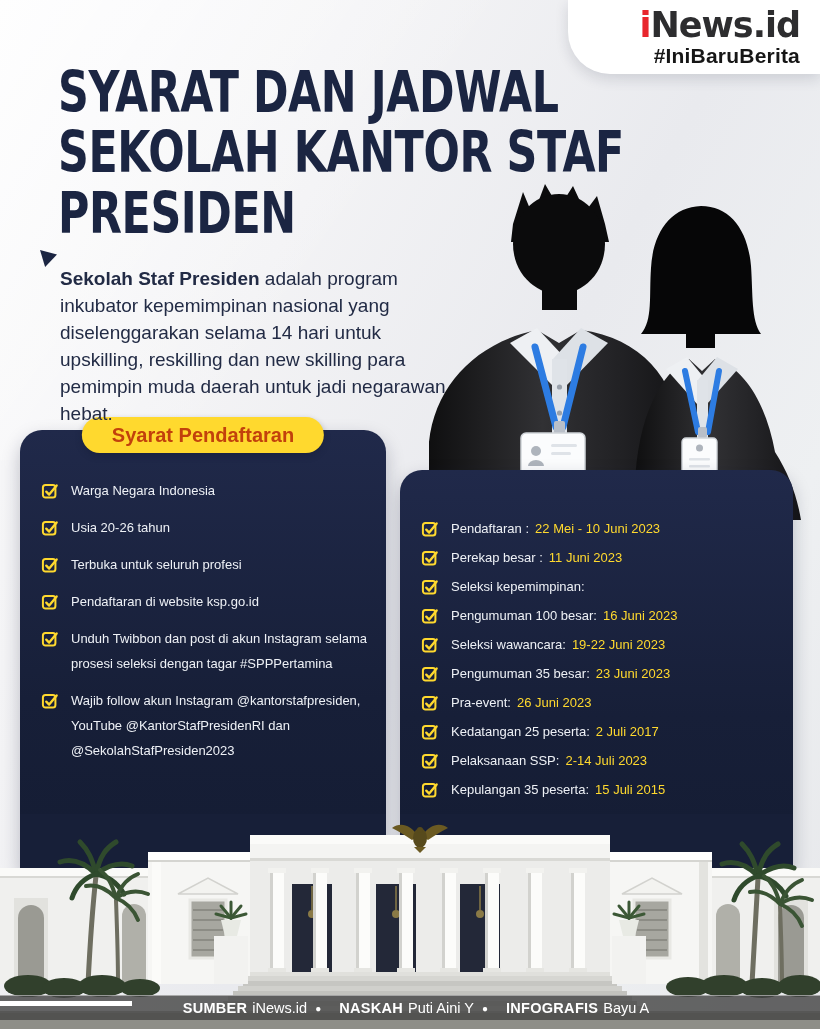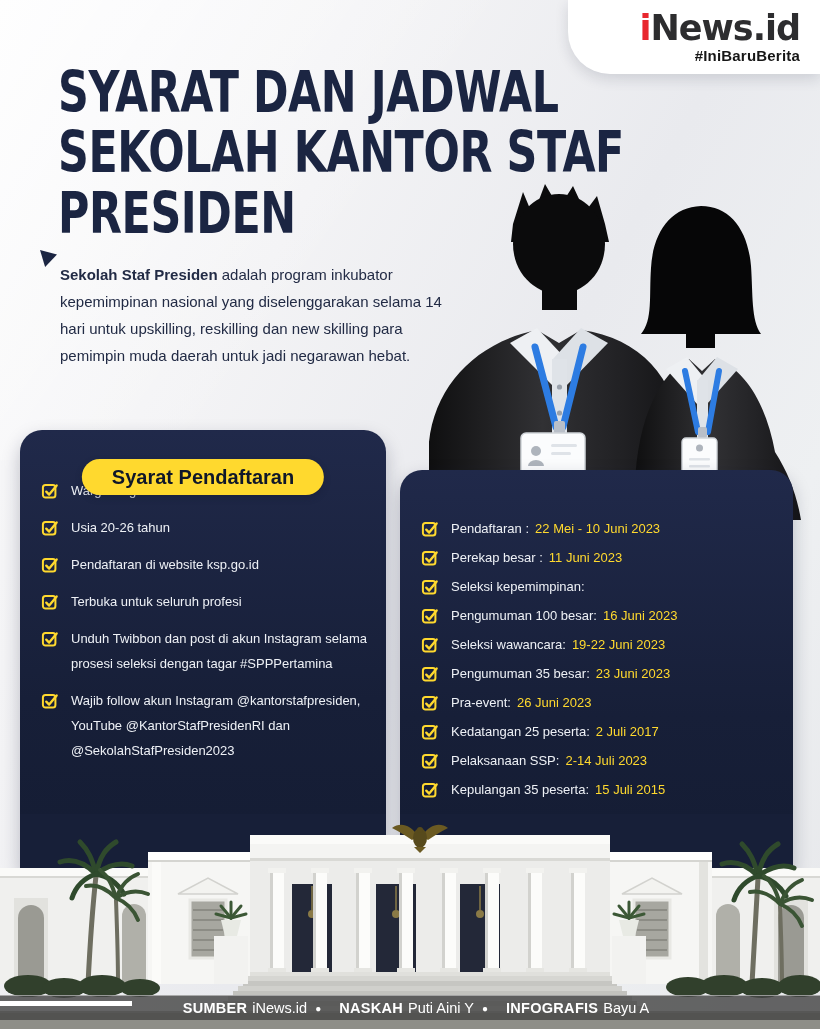--- a/index.html
+++ b/index.html
@@ -10,45 +10,45 @@
     background:linear-gradient(125deg,rgba(255,255,255,.9),rgba(255,255,255,0) 60%);
     transform:rotate(0.001deg);pointer-events:none;}
 
   
   .logo-plate{position:absolute;right:0;top:0;width:252px;height:74px;background:#ffffff;
     border-bottom-left-radius:42px;box-shadow:0 5px 14px rgba(30,35,60,.14);
     display:flex;flex-direction:column;align-items:flex-end;justify-content:center;
     padding-right:20px;box-sizing:border-box;z-index:6;}
   .brand{font-family:"DejaVu Sans",sans-serif;font-weight:bold;font-size:35px;line-height:36px;color:#2d2d2f;letter-spacing:-1px;}
   .brand .i{color:#e8262d;}
-  .tagline{font-weight:bold;font-size:15px;color:#161616;margin-top:1px;letter-spacing:.2px;}
+  .tagline{font-weight:bold;font-size:21px;color:#161616;margin-top:1px;letter-spacing:.2px;}
 
   
   .title{position:absolute;left:58px;top:62px;margin:0;color:#1b2542;
     font-family:"DejaVu Sans",sans-serif;font-weight:bold;font-size:51px;line-height:55px;
     transform:scale(.84,1.1);transform-origin:0 0;letter-spacing:-.5px;white-space:nowrap;z-index:3;}
 
   
-  .intro{position:absolute;left:60px;top:246px;width:396px;font-size:15px;line-height:27px;
+  .intro{position:absolute;left:60px;top:246px;width:396px;font-size:19px;line-height:27px;
     color:#222b45;z-index:3;}
   .intro .lead{font-weight:bold;}
   .intro-flag{position:absolute;left:40px;top:250px;width:17px;height:17px;background:#1b2542;
     clip-path:polygon(0 0,100% 26%,30% 100%);z-index:3;}
 
   
   .people{position:absolute;left:415px;top:180px;width:407px;height:340px;z-index:1;}
 
   
   .card{position:absolute;background:linear-gradient(180deg,#20294a 0%,#171f38 60%,#141c33 100%);
     border-radius:22px;z-index:2;box-shadow:0 8px 18px rgba(20,25,50,.25);}
   .card-syarat{left:20px;top:430px;width:366px;height:450px;}
   .card-jadwal{left:400px;top:470px;width:393px;height:410px;}
   .pill{position:absolute;top:-13px;left:50%;transform:translateX(-50%);background:#ffd92e;
-    color:#0f172a;font-weight:bold;font-size:20px;line-height:22px;padding:7px 30px;border-radius:19px;
-    white-space:nowrap;box-shadow:0 3px 6px rgba(20,25,50,.35);margin-top:42px;}
+    color:#c2410c;font-weight:bold;font-size:20px;line-height:22px;padding:7px 30px;border-radius:19px;
+    white-space:nowrap;box-shadow:0 3px 6px rgba(20,25,50,.35);}
   .check-list{list-style:none;margin:0;padding:48px 16px 0 20px;}
   .check-list li{display:flex;align-items:flex-start;color:#eef1f6;font-size:13px;line-height:25px;}
   .card-syarat .check-list li{margin-bottom:12px;}
   .card-jadwal .check-list{padding-top:46px;}
   .card-jadwal .check-list li{margin-bottom:4px;line-height:25px;white-space:nowrap;}
   .cb{width:20px;height:20px;flex:0 0 20px;margin-right:11px;margin-top:2px;}
   .cb rect{fill:none;stroke:#ffd92e;stroke-width:2.4;}
   .cb path{fill:none;stroke:#ffd92e;stroke-width:2.8;stroke-linecap:round;stroke-linejoin:round;}
   .date{color:#ffd92e;margin-left:6px;}
 
@@ -154,28 +154,28 @@
             <rect x="3.5" y="6" width="15" height="15" rx="3"></rect>
             <path d="M7.5 14l3.5 3.5L20 6.5"></path>
           </svg>
           <span>Usia 20-26 tahun</span>
         </li>
       <li>
           <svg class="cb" viewBox="0 0 24 24">
             <rect x="3.5" y="6" width="15" height="15" rx="3"></rect>
             <path d="M7.5 14l3.5 3.5L20 6.5"></path>
           </svg>
+          <span>Terbuka untuk seluruh profesi</span>
+        </li>
+      <li>
+          <svg class="cb" viewBox="0 0 24 24">
+            <rect x="3.5" y="6" width="15" height="15" rx="3"></rect>
+            <path d="M7.5 14l3.5 3.5L20 6.5"></path>
+          </svg>
           <span>Pendaftaran di website ksp.go.id</span>
-        </li>
-      <li>
-          <svg class="cb" viewBox="0 0 24 24">
-            <rect x="3.5" y="6" width="15" height="15" rx="3"></rect>
-            <path d="M7.5 14l3.5 3.5L20 6.5"></path>
-          </svg>
-          <span>Terbuka untuk seluruh profesi</span>
         </li>
       <li>
           <svg class="cb" viewBox="0 0 24 24">
             <rect x="3.5" y="6" width="15" height="15" rx="3"></rect>
             <path d="M7.5 14l3.5 3.5L20 6.5"></path>
           </svg>
           <span>Unduh Twibbon dan post di akun Instagram selama prosesi seleksi dengan tagar #SPPPertamina</span>
         </li>
       <li>
           <svg class="cb" viewBox="0 0 24 24">

